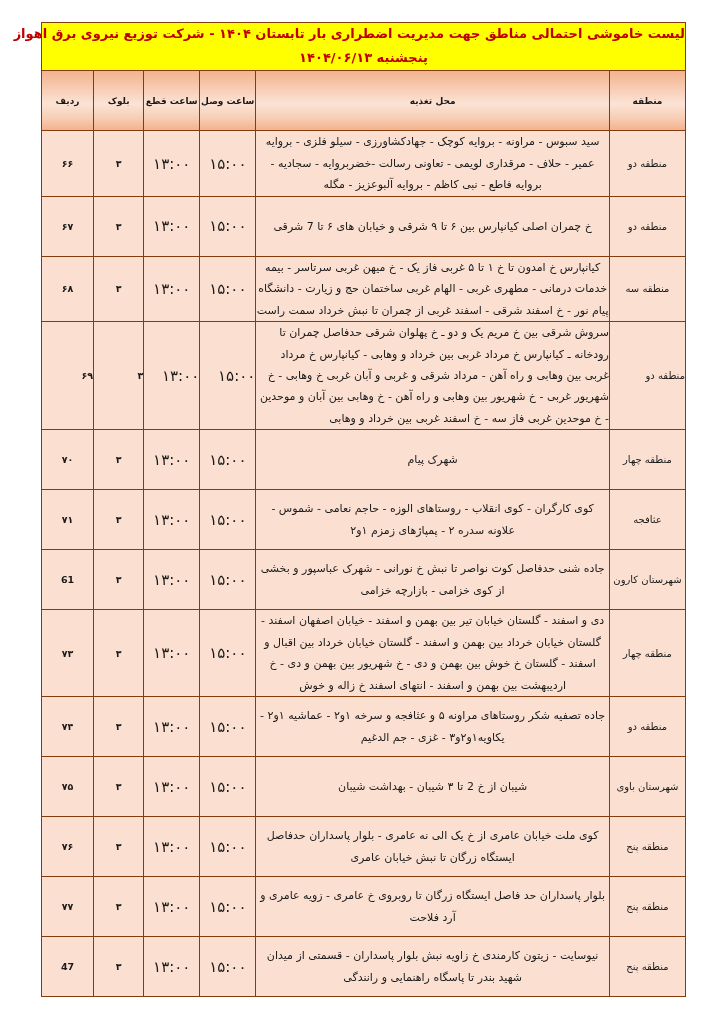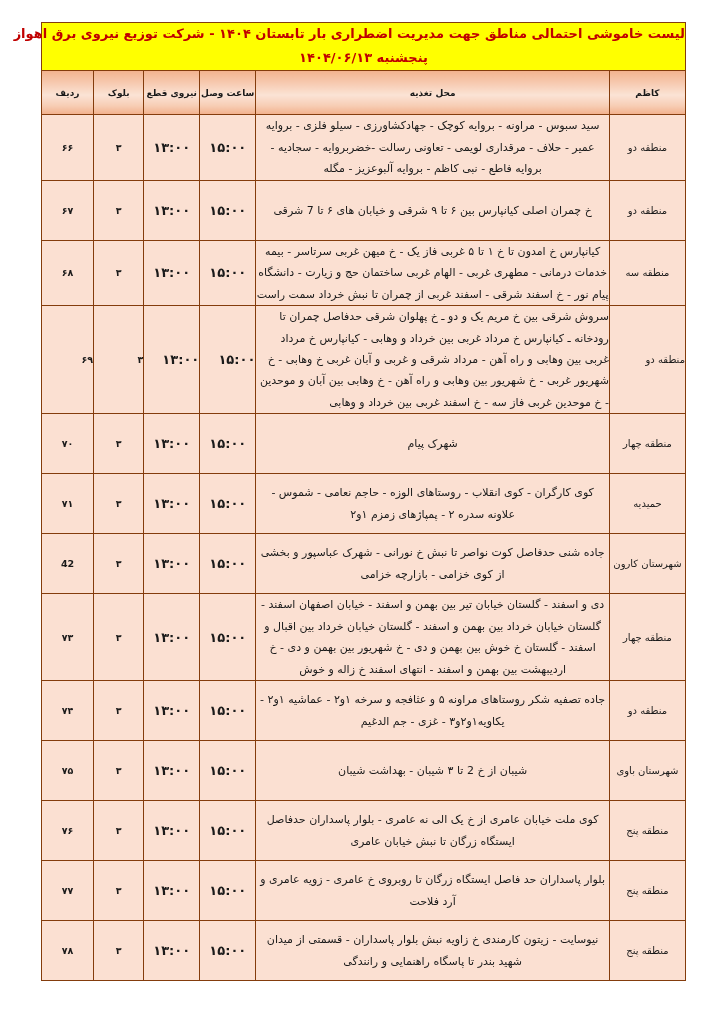--- a/index.html
+++ b/index.html
@@ -54,21 +54,21 @@
   }
   .title-line2 {
     font-size: 13px;
     font-weight: bold;
     color: #c00000;
     line-height: 1.9;
   }
 
   
   .hdr {
-    height: 44px;
+    height: 60px;
     background: linear-gradient(to bottom, #f2b491 0%, #f6c6aa 22%, #fbe3d5 55%, #f7cdb4 80%, #f2b08b 100%);
     text-align: center;
     vertical-align: middle;
     font-size: 9px;
     font-weight: bold;
     color: #1a1a1a;
   }
   .hdr span { display: inline-block; }
 
   
@@ -91,22 +91,22 @@
     padding: 4px 3px;
     line-height: 1.5;
   }
   .cell-feed {
     font-size: 11px;
     line-height: 1.95;
     padding: 6px 9px;
     text-align: center;
   }
   .cell-time {
-    font-size: 13px;
-    font-weight: bold;
+    font-size: 15px;
+    font-weight: normal;
     padding: 4px 2px;
     letter-spacing: .3px;
   }
   .cell-block {
     font-size: 9.5px;
     font-weight: bold;
     padding: 4px 2px;
   }
   .cell-row {
     font-size: 9.5px;
@@ -131,24 +131,24 @@
       <col class="c-row">
     </colgroup>
     <thead>
       <tr>
         <td class="title-cell" colspan="6">
           <div class="title-line1">لیست خاموشی احتمالی مناطق جهت مدیریت اضطراری بار تابستان ۱۴۰۴ - شرکت توزیع نیروی برق اهواز</div>
           <div class="title-line2">پنجشنبه ۱۴۰۴/۰۶/۱۳</div>
         </td>
       </tr>
       <tr>
-        <th class="hdr"><span>کاظم</span></th>
+        <th class="hdr"><span>منطقه</span></th>
         <th class="hdr"><span>محل تغذیه</span></th>
         <th class="hdr"><span>ساعت وصل</span></th>
-        <th class="hdr"><span>نیروی قطع</span></th>
+        <th class="hdr"><span>ساعت قطع</span></th>
         <th class="hdr"><span>بلوک</span></th>
         <th class="hdr"><span>ردیف</span></th>
       </tr>
     </thead>
     <tbody id="table-body">
         <tr class="r-h2">
           <td class="cell-region">منطقه دو</td>
           <td class="cell-feed">سید سبوس - مراونه - بروایه کوچک - جهادکشاورزی - سیلو فلزی - بروایه عمیر - حلاف -  مرقداری لویمی - تعاونی رسالت -خضربروایه - سجادیه - بروایه فاطع - نبی کاظم - بروایه آلبوعزیز - مگله</td>
           <td class="cell-time">۱۵:۰۰</td>
           <td class="cell-time">۱۳:۰۰</td>
@@ -181,34 +181,34 @@
         </tr>
         <tr class="r-h2">
           <td class="cell-region">منطقه چهار</td>
           <td class="cell-feed">شهرک پیام</td>
           <td class="cell-time">۱۵:۰۰</td>
           <td class="cell-time">۱۳:۰۰</td>
           <td class="cell-block">۳</td>
           <td class="cell-row">۷۰</td>
         </tr>
         <tr class="r-h2">
-          <td class="cell-region">حمیدیه</td>
+          <td class="cell-region">عثافجه</td>
           <td class="cell-feed">کوی کارگران - کوی انقلاب - روستاهای الوزه - حاجم نعامی - شموس - علاونه سدره ۲ - پمپاژهای زمزم ۱و۲</td>
           <td class="cell-time">۱۵:۰۰</td>
           <td class="cell-time">۱۳:۰۰</td>
           <td class="cell-block">۳</td>
           <td class="cell-row">۷۱</td>
         </tr>
         <tr class="r-h2">
           <td class="cell-region">شهرستان کارون</td>
           <td class="cell-feed">جاده شنی حدفاصل کوت نواصر تا نبش خ نورانی - شهرک عباسپور و بخشی از کوی خزامی - بازارچه خزامی</td>
           <td class="cell-time">۱۵:۰۰</td>
           <td class="cell-time">۱۳:۰۰</td>
           <td class="cell-block">۳</td>
-          <td class="cell-row">42</td>
+          <td class="cell-row">61</td>
         </tr>
         <tr class="r-h3">
           <td class="cell-region">منطقه چهار</td>
           <td class="cell-feed">دی و اسفند - گلستان خیابان تیر بین بهمن و اسفند - خیابان اصفهان اسفند - گلستان خیابان خرداد بین بهمن و اسفند - گلستان خیابان خرداد بین اقبال و اسفند - گلستان خ خوش بین بهمن و دی - خ شهریور بین بهمن و دی - خ اردیبهشت بین بهمن و اسفند - انتهای اسفند خ زاله و خوش</td>
           <td class="cell-time">۱۵:۰۰</td>
           <td class="cell-time">۱۳:۰۰</td>
           <td class="cell-block">۳</td>
           <td class="cell-row">۷۳</td>
         </tr>
         <tr class="r-h2">
@@ -242,17 +242,17 @@
           <td class="cell-time">۱۳:۰۰</td>
           <td class="cell-block">۳</td>
           <td class="cell-row">۷۷</td>
         </tr>
         <tr class="r-h2">
           <td class="cell-region">منطقه پنج</td>
           <td class="cell-feed">نیوسایت - زیتون کارمندی خ زاویه نبش بلوار پاسداران - قسمتی از میدان شهید بندر تا پاسگاه راهنمایی و رانندگی</td>
           <td class="cell-time">۱۵:۰۰</td>
           <td class="cell-time">۱۳:۰۰</td>
           <td class="cell-block">۳</td>
-          <td class="cell-row">۷۸</td>
+          <td class="cell-row">47</td>
         </tr>
       </tbody>
   </table>
 </div>
 
 </body></html>

